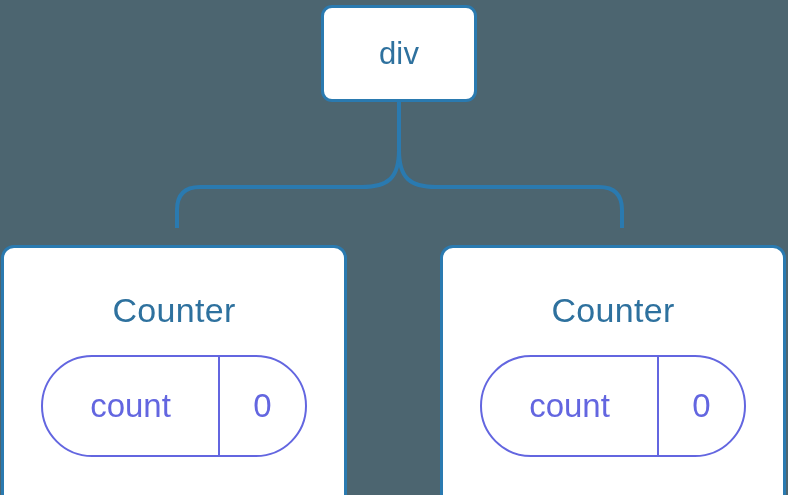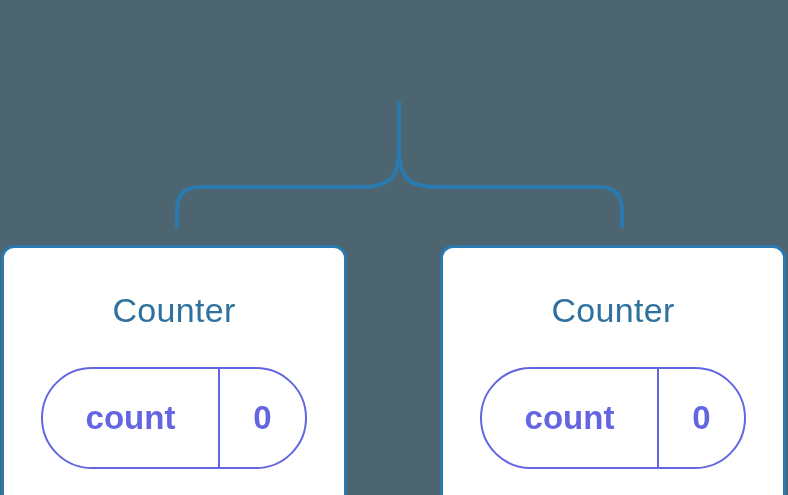--- a/index.html
+++ b/index.html
@@ -73,30 +73,29 @@
     margin-top: 45px;
     font-size: 34px;
     color: #2e719e;
     letter-spacing: 0.3px;
     line-height: 1;
   }
 
   
   .state-pill {
     position: relative;
-    margin-top: 40px;
+    margin-top: 28px;
     width: 266px;
     height: 102px;
     box-sizing: border-box;
     border: 2px solid #6366e0;
     border-radius: 51px;
     display: flex;
     align-items: stretch;
     background: transparent;
-    font-weight: bold;
   }
   .pill-key {
     flex: 0 0 175px;
     display: flex;
     align-items: center;
     justify-content: center;
     font-size: 33px;
     color: #6366e0;
     box-sizing: border-box;
   }
@@ -126,20 +125,23 @@
 
     <path d="M 399 150 C 399 178 388 187 362 187
              L 200 187 C 184 187 177 195 177 210
              L 177 228" stroke="#2a7ab0" stroke-width="4" fill="none" stroke-linecap="butt"></path>
 
     <path d="M 399 150 C 399 178 410 187 436 187
              L 599 187 C 615 187 622 195 622 210
              L 622 228" stroke="#2a7ab0" stroke-width="4" fill="none" stroke-linecap="butt"></path>
   </svg>
 
+  <div class="node node-root">
+    <span class="node-title">div</span>
+  </div>
 
   <div class="node node-child left">
     <span class="node-title">Counter</span>
     <div class="state-pill">
       <span class="pill-key">count</span>
       <span class="pill-divider"></span>
       <span class="pill-value">0</span>
     </div>
   </div>
 

